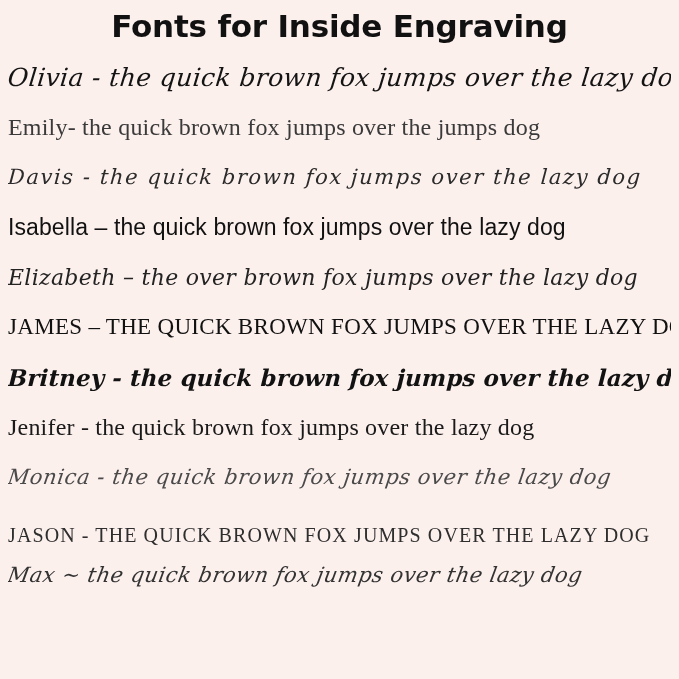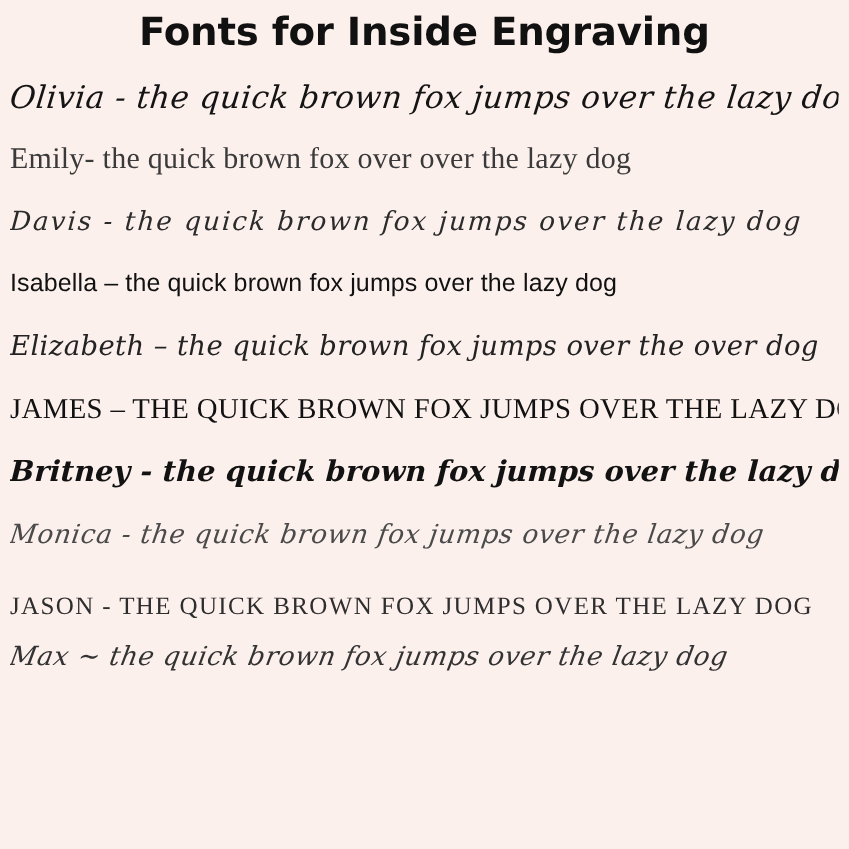--- a/index.html
+++ b/index.html
@@ -70,21 +70,21 @@
   .s3 {
     font-family: "DejaVu Serif", serif;
     font-style: italic;
     font-size: 21px;
     letter-spacing: 1.6px;
     color: #2b2b2b;
     transform: skewX(-4deg);
   }
   .s4 {
     font-family: "Liberation Sans", sans-serif;
-    font-size: 20px;
+    font-size: 23px;
     letter-spacing: 0.1px;
     color: #111111;
   }
   .s5 {
     font-family: "Liberation Serif", serif;
     font-weight: bold;
     font-style: italic;
     font-size: 23px;
     color: #0d0d0d;
   }
@@ -152,44 +152,47 @@
 
   <div class="title">Fonts for Inside Engraving</div>
 
   <div class="rows">
 
     <div class="row">
       <span class="line s1">Olivia - the quick brown fox jumps over the lazy dog</span>
     </div>
 
     <div class="row">
-      <span class="line s2">Emily- the quick brown fox over over the lazy dog</span>
+      <span class="line s2">Emily- the quick brown fox jumps over the jumps dog</span>
     </div>
 
     <div class="row">
       <span class="line s3">Davis - the quick brown fox jumps over the lazy dog</span>
     </div>
 
     <div class="row">
       <span class="line s4">Isabella – the quick brown fox jumps over the lazy dog</span>
     </div>
 
 
     <div class="row">
-      <span class="line s6">Elizabeth – the quick brown fox jumps over the over dog</span>
+      <span class="line s6">Elizabeth – the over brown fox jumps over the lazy dog</span>
     </div>
 
     <div class="row">
       <span class="line s7">JAMES – THE QUICK BROWN FOX JUMPS OVER THE LAZY DOG</span>
     </div>
 
     <div class="row">
       <span class="line s8">Britney - the quick brown fox jumps over the lazy dog</span>
     </div>
 
+    <div class="row">
+      <span class="line s9">Jenifer - the quick brown fox jumps over the lazy dog</span>
+    </div>
 
     <div class="row">
       <span class="line s10">Monica - the quick brown fox jumps over the lazy dog</span>
     </div>
 
     <div class="row">
       <span class="line s11">JASON - THE QUICK BROWN FOX JUMPS OVER THE LAZY DOG</span>
     </div>
 
     <div class="row row-12">

